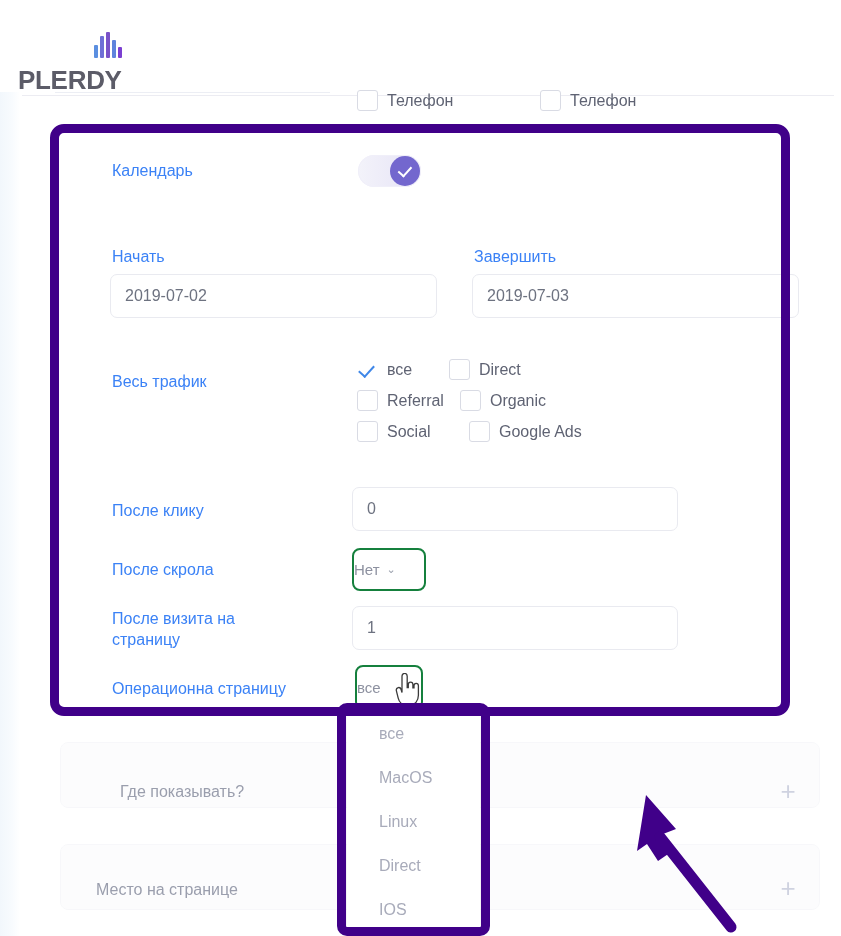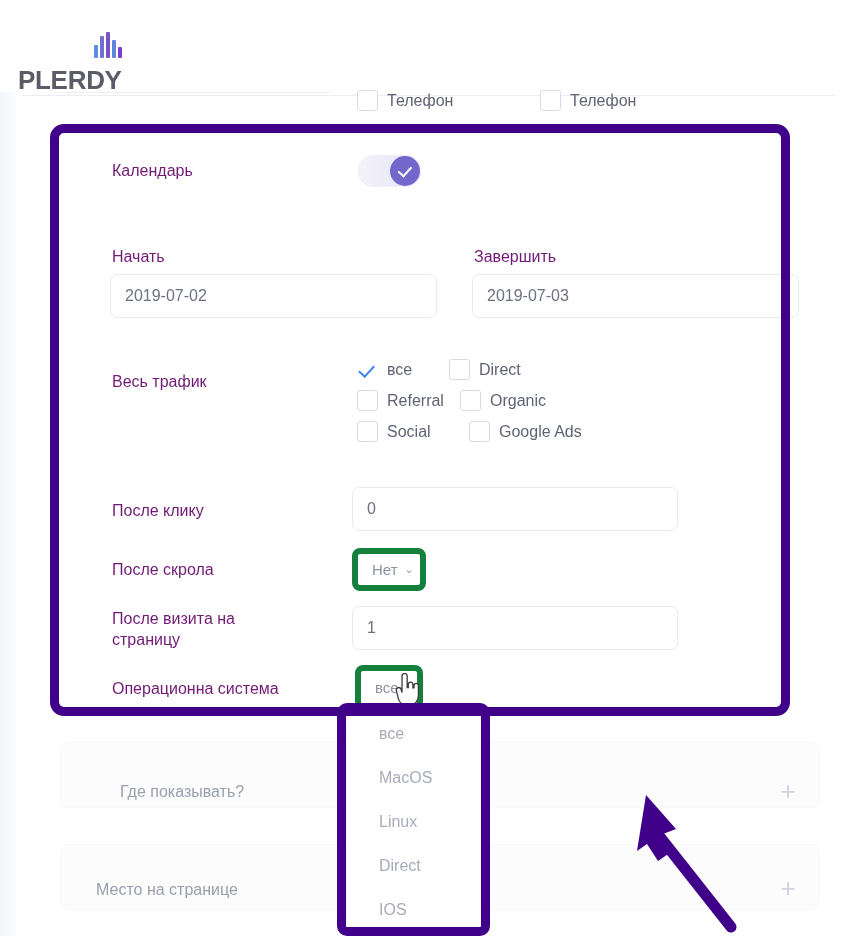--- a/index.html
+++ b/index.html
@@ -49,45 +49,44 @@
   }
   .top-divider2 {
     position: absolute; left: 55px; top: 92px;
     width: 275px; height: 1px;
     background: #eceef4;
   }
 
   
   .lbl {
     position: absolute;
-    color: #701a75;
+    color: #3b82f6;
     font-size: 16px;
     line-height: 21px;
   }
   .lbl-muted { color: #9a9ead; }
 
   .txtbox {
     position: absolute;
     background: #ffffff;
     border: 1px solid #e9eaf0;
     border-radius: 7px;
     box-sizing: border-box;
     display: flex; align-items: center;
     padding-left: 14px;
     font-size: 16px;
     color: #6d7280;
   }
   .selbox {
     position: absolute;
     background: #ffffff;
-    border: 6px solid #15803d;
+    border: 2px solid #15803d;
     border-radius: 8px;
     box-sizing: border-box;
     display: flex; align-items: center;
-    padding-left: 14px;
     font-size: 15px;
     color: #8d91a0;
   }
   .caret {
     margin-left: 7px;
     font-size: 11px;
     color: #9aa0ad;
     line-height: 1;
   }
 
@@ -270,21 +269,21 @@
 <div class="lbl" style="left:112px; top:559px;">После скрола</div>
 <div class="selbox" style="left:352px; top:548px; width:74px; height:43px;">
   <span>Нет</span>
   <span class="caret">⌄</span>
 </div>
 
 <div class="lbl" style="left:112px; top:608px;">После визита на</div>
 <div class="lbl" style="left:112px; top:629px;">страницу</div>
 <div class="txtbox" style="left:352px; top:606px; width:326px; height:44px;">1</div>
 
-<div class="lbl" style="left:112px; top:678px;">Операционна система</div>
+<div class="lbl" style="left:112px; top:678px;">Операционна страницу</div>
 <div class="selbox" style="left:355px; top:665px; width:68px; height:45px;">
   <span>все</span>
 </div>
 
 <svg class="cursor-hand" style="left:391px; top:673px;" width="30" height="34" viewBox="0 0 30 34">
   <path d="M11 3.2c0-1.6 1.2-2.8 2.6-2.8s2.6 1.2 2.6 2.8v11.4h1.1v-3.1c0-1.4 1-2.4 2.3-2.4s2.3 1 2.3 2.4v3.3h1.1v-2.1c0-1.3 1-2.3 2.2-2.3s2.2 1 2.2 2.3v9.6c0 5.5-3.6 9.9-8.6 9.9h-3.1c-4.3 0-7.6-3-8.5-7l-1.8-7.4c-.4-1.5.4-2.8 1.8-3.2 1.3-.3 2.5.5 2.9 1.9l.9 3V3.2z" fill="#ffffff" stroke="#3b3b3b" stroke-width="1.3"></path>
 </svg>
 
 <div class="ghost" style="left:60px; top:742px; width:760px; height:66px; opacity:0.55;"></div>
 <div class="ghost" style="left:60px; top:844px; width:760px; height:66px; opacity:0.55;"></div>

